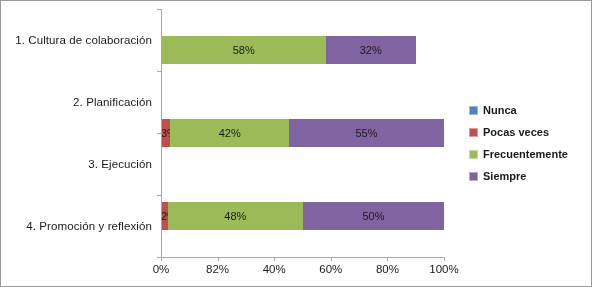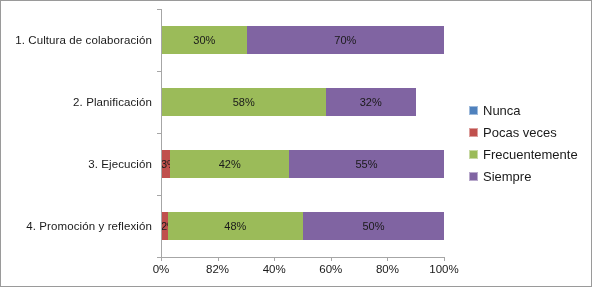--- a/index.html
+++ b/index.html
@@ -156,23 +156,24 @@
   }
   .legend-swatch {
     width: 9px;
     height: 9px;
     margin-right: 5px;
     box-sizing: border-box;
     border: 1px solid rgba(255,255,255,0.45);
     flex: 0 0 auto;
   }
   .legend-text {
-    font-size: 13px;
-    color: #1a1a1a;
-    white-space: nowrap;
+    font-size: 11px;
+    color: #1a1a1a;
+    white-space: nowrap;
+    font-weight: bold;
   }
 </style>
 </head>
 <body>
 
 <div id="chart-frame">
 
   <div id="category-axis">
       <div class="cat-slot">
         <span class="cat-label">1. Cultura de colaboración</span>
@@ -184,30 +185,20 @@
         <span class="cat-label">3. Ejecución</span>
       </div>
       <div class="cat-slot">
         <span class="cat-label">4. Promoción y reflexión</span>
       </div>
     </div>
 
   <div id="plot-area">
     <div id="axis-line"></div>
     <div id="bars">
-        <div class="bar-slot">
-          <div class="bar">
-            <div class="seg" style="width: 30%; background: rgb(155, 187, 89);">
-              <span class="seg-label">30%</span>
-            </div>
-            <div class="seg" style="width: 70%; background: rgb(128, 100, 162);">
-              <span class="seg-label">70%</span>
-            </div>
-          </div>
-        </div>
         <div class="bar-slot">
           <div class="bar">
             <div class="seg" style="width: 58%; background: rgb(155, 187, 89);">
               <span class="seg-label">58%</span>
             </div>
             <div class="seg" style="width: 32%; background: rgb(128, 100, 162);">
               <span class="seg-label">32%</span>
             </div>
           </div>
         </div>

